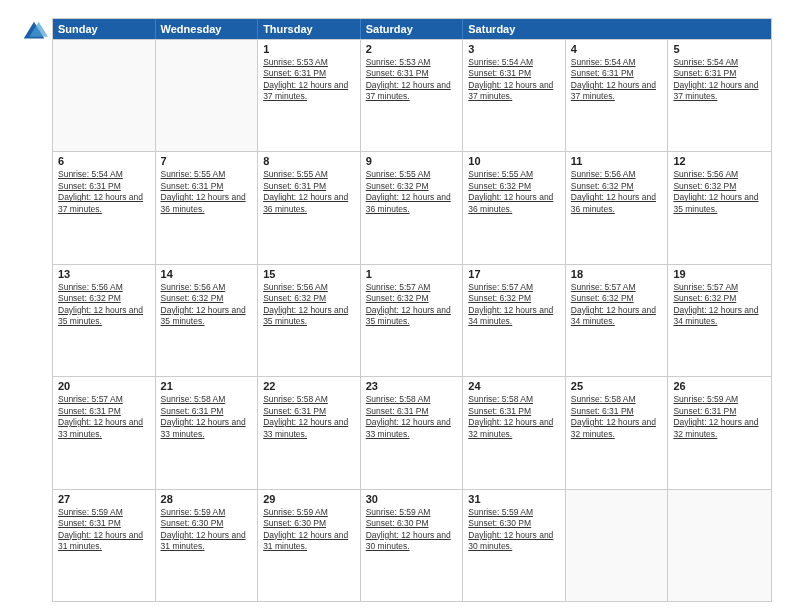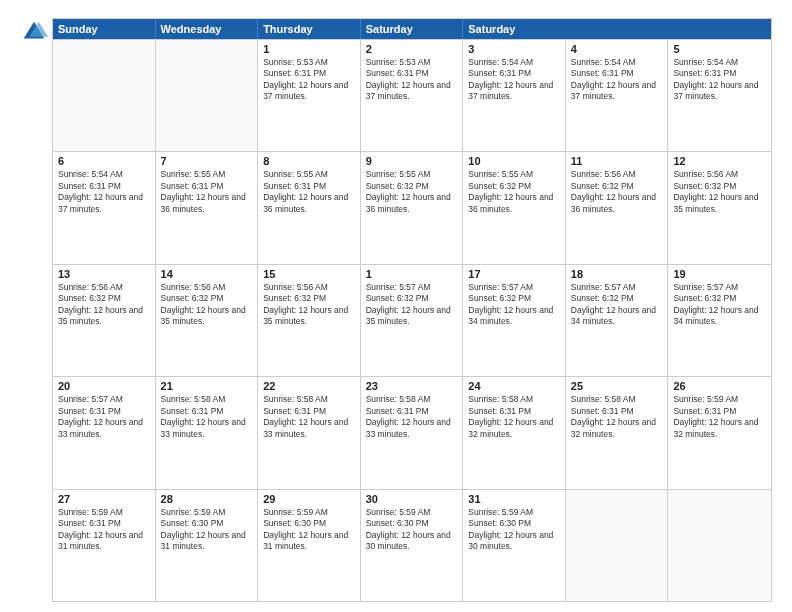--- a/index.html
+++ b/index.html
@@ -103,20 +103,21 @@
     .cell-day {
       font-size: 11px;
       font-weight: bold;
       color: #222;
       margin-bottom: 2px;
     }
     .cell-info {
       font-size: 8.5px;
       color: #333;
       line-height: 1.35;
+      text-decoration: underline;
     }
   </style>
 </head>
 <body>
 
 <div class="page">
   <div class="header">
     <div class="logo">
       <svg class="logo-icon" viewBox="0 0 30 30">
         <polygon points="15,4 26,22 4,22" fill="#1a5fa8"></polygon>

